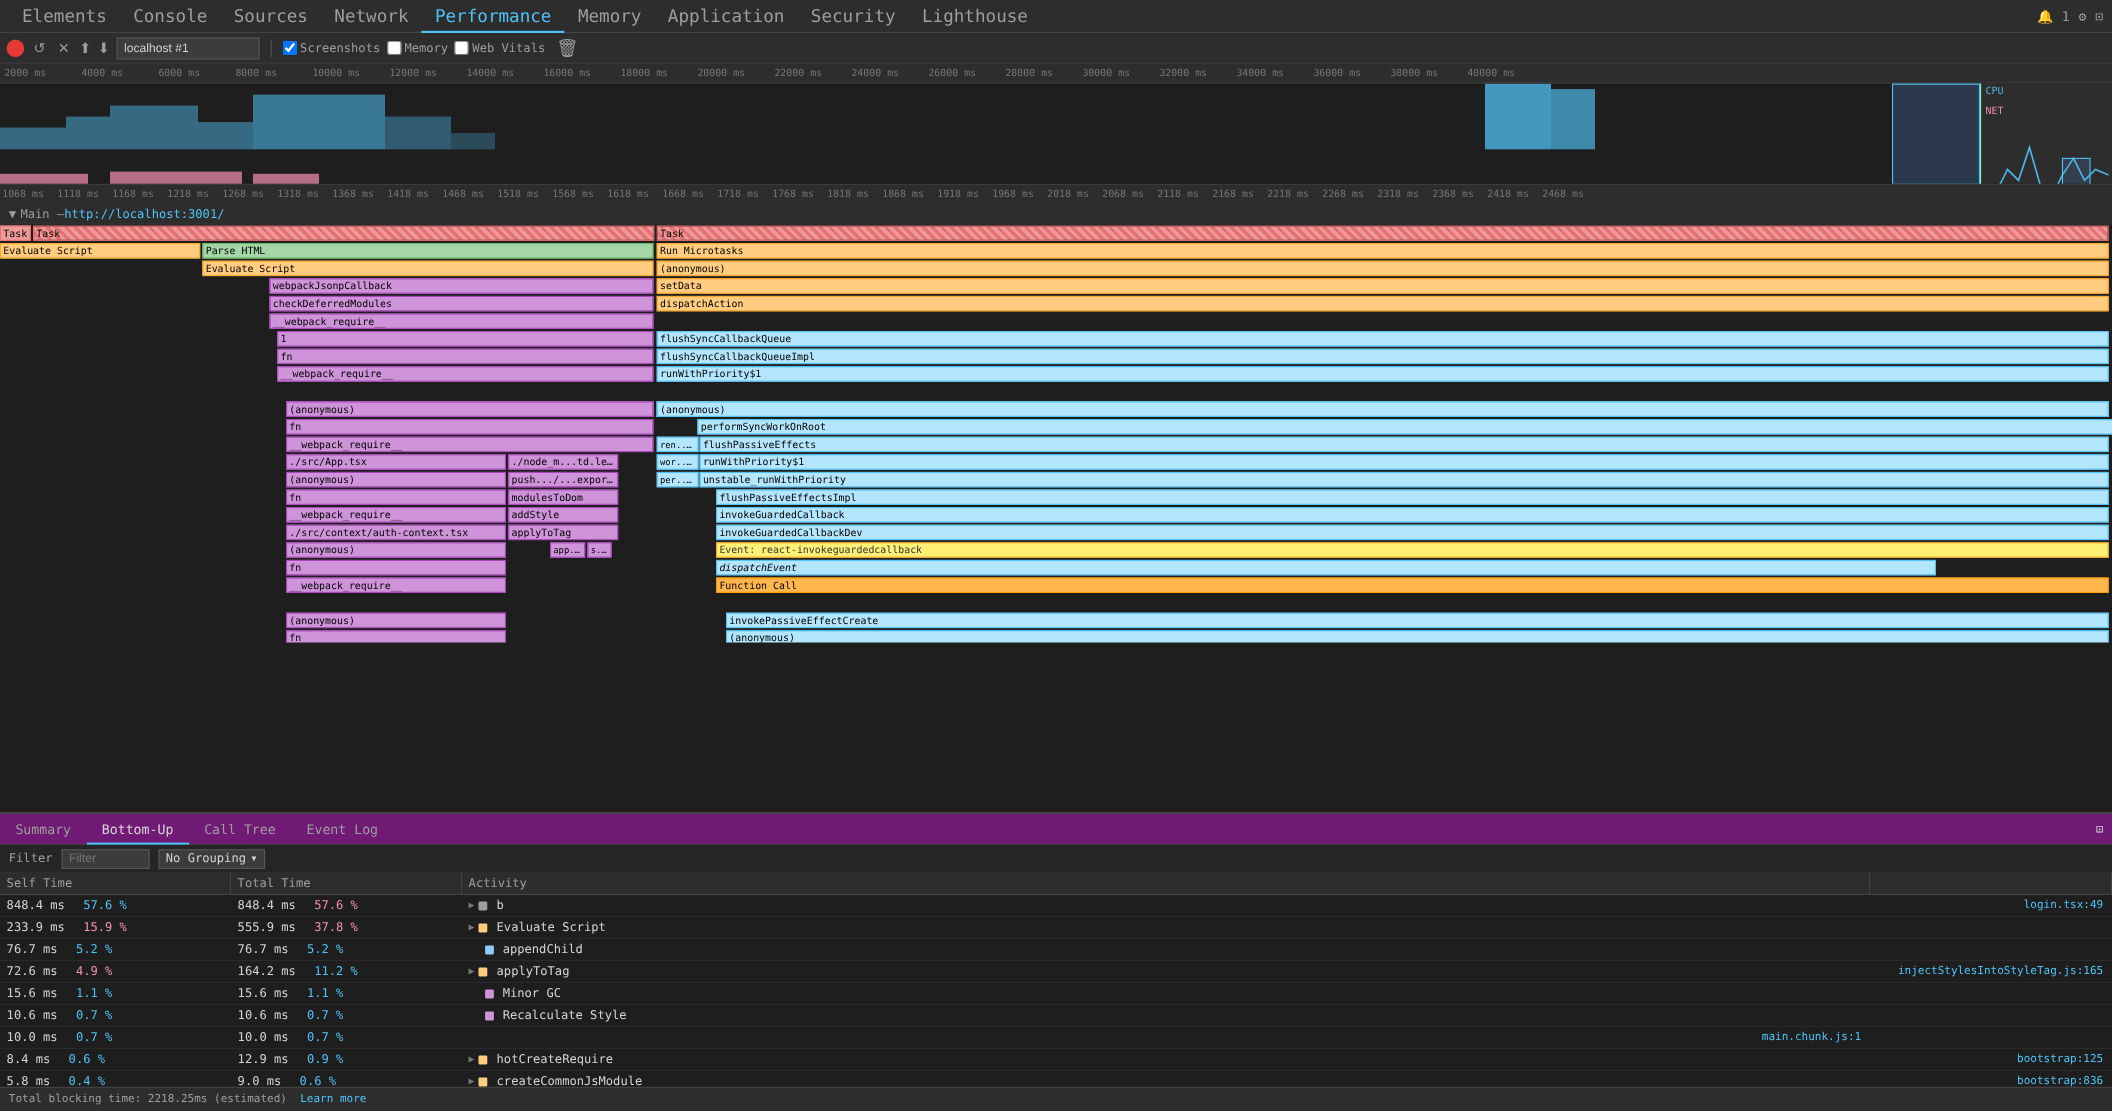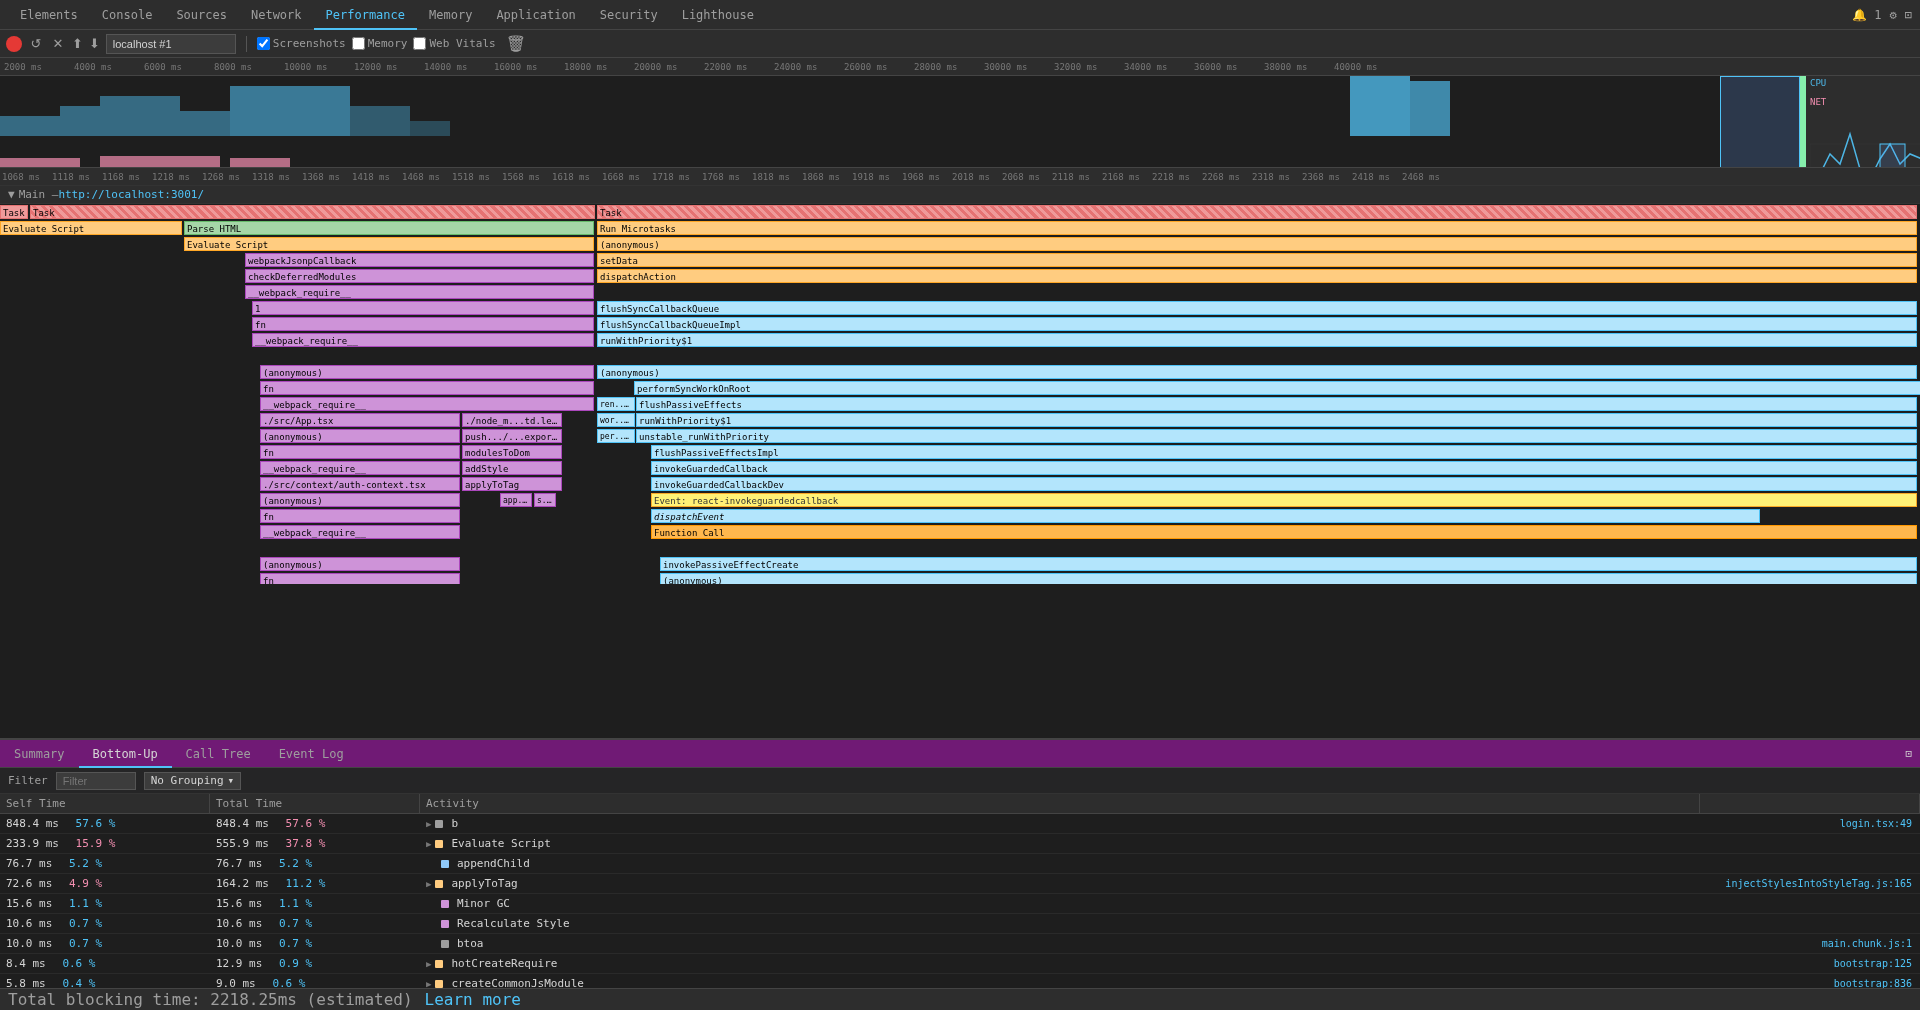--- a/index.html
+++ b/index.html
@@ -5,21 +5,21 @@
     * { margin: 0; padding: 0; box-sizing: border-box; }
     body { font-family: 'Menlo', 'Consolas', monospace; font-size: 11px; background: #1e1e1e; color: #d4d4d4; overflow: hidden; width: 1920px; height: 1010px; }
 
     
     #devtools-toolbar {
       display: flex; align-items: center; background: #2d2d2d; border-bottom: 1px solid #444;
       height: 30px; padding: 0 8px; gap: 0;
     }
     .tab-item {
       padding: 0 12px; height: 30px; line-height: 30px; cursor: pointer;
-      color: #9e9e9e; font-size: 12px; border-bottom: 2px solid transparent;
+      color: #9e9e9e; font-size: 16px; border-bottom: 2px solid transparent;
     }
     .tab-item.active { color: #4fc3f7; border-bottom: 2px solid #4fc3f7; }
     .toolbar-icons { margin-left: auto; display: flex; align-items: center; gap: 8px; color: #9e9e9e; font-size: 12px; }
 
     
     #recording-toolbar {
       display: flex; align-items: center; background: #2d2d2d; border-bottom: 1px solid #444;
       height: 28px; padding: 0 6px; gap: 6px;
     }
     .rec-btn { width: 16px; height: 16px; border-radius: 50%; border: none; cursor: pointer; }
@@ -39,21 +39,21 @@
       display: flex; align-items: center; overflow: hidden;
     }
     .ruler-tick { font-size: 9px; color: #777; white-space: nowrap; flex: 0 0 auto; padding: 0 4px; }
     .timeline-chart-area { height: 92px; position: relative; background: #1e1e1e; }
     .selection-overlay {
       position: absolute; top: 0; right: 120px; width: 80px; height: 100%;
       background: rgba(100, 160, 255, 0.2); border: 1px solid #4fc3f7;
     }
     .mini-viewport {
       position: absolute; top: 0; right: 0; width: 120px; height: 110px;
-      background: #2d2d2d; border-left: 6px solid #86efac;
+      background: #2d2d2d; border-left: 1px solid #86efac;
       display: flex; flex-direction: column; justify-content: space-between; padding: 2px 4px;
     }
     .trace-ruler {
       height: 18px; background: #2d2d2d; border-bottom: 1px solid #333;
       display: flex; align-items: center; overflow: hidden; padding-left: 0;
     }
     .trace-tick { font-size: 9px; color: #777; white-space: nowrap; flex: 0 0 auto; min-width: 50px; padding: 0 2px; }
 
     
     .thread-label {
@@ -117,21 +117,21 @@
     .bt-cell.pct-high { color: #f48fb1; }
     .color-dot { display: inline-block; width: 8px; height: 8px; border-radius: 1px; margin-right: 4px; vertical-align: middle; }
     .activity-cell { display: flex; align-items: center; gap: 4px; }
     .expand-arrow { color: #777; font-size: 9px; cursor: pointer; }
     .link-cell { color: #4fc3f7; font-size: 10px; text-align: right; padding-right: 8px; }
 
     
     #status-bar {
       height: 22px; background: #2d2d2d; border-top: 1px solid #444;
       display: flex; align-items: center; padding: 0 8px; gap: 12px;
-      font-size: 16px; color: #9e9e9e;
+      font-size: 10px; color: #9e9e9e;
     }
     #status-bar a { color: #4fc3f7; text-decoration: none; }
 
     .main-content { display: flex; flex-direction: column; height: calc(1010px - 30px - 28px); }
     .trace-area { flex: 1; overflow: hidden; }
 
     
     .flame-wrapper { position: relative; width: 100%; }
     .task-hatched {
       background: repeating-linear-gradient(45deg, #ef9a9a, #ef9a9a 3px, #e57373 3px, #e57373 6px);
@@ -550,25 +550,20 @@
   </div>
           <div class="bt-row" style="grid-template-columns: 210px 210px 1fr 220px;">
     <div class="bt-cell">
       <span style="color:#d4d4d4">10.0 ms</span>
       <span class="bt-cell pct" style="margin-left:4px;">0.7 %</span>
     </div>
     <div class="bt-cell">
       <span style="color:#d4d4d4">10.0 ms</span>
       <span class="bt-cell pct" style="margin-left:4px;">0.7 %</span>
     </div>
-    <div class="bt-cell activity-cell">
-      <span style="display:inline-block;width:11px"></span>
-      <span class="color-dot" style="background:#9e9e9e"></span>
-      <span>btoa</span>
-    </div>
     <div class="bt-cell link-cell">
       <a href="#" style="color:#4fc3f7;text-decoration:none;font-size:10px;">main.chunk.js:1</a>
     </div>
   </div>
           <div class="bt-row" style="grid-template-columns: 210px 210px 1fr 220px;">
     <div class="bt-cell">
       <span style="color:#d4d4d4">8.4 ms</span>
       <span class="bt-cell pct" style="margin-left:4px;">0.6 %</span>
     </div>
     <div class="bt-cell">

